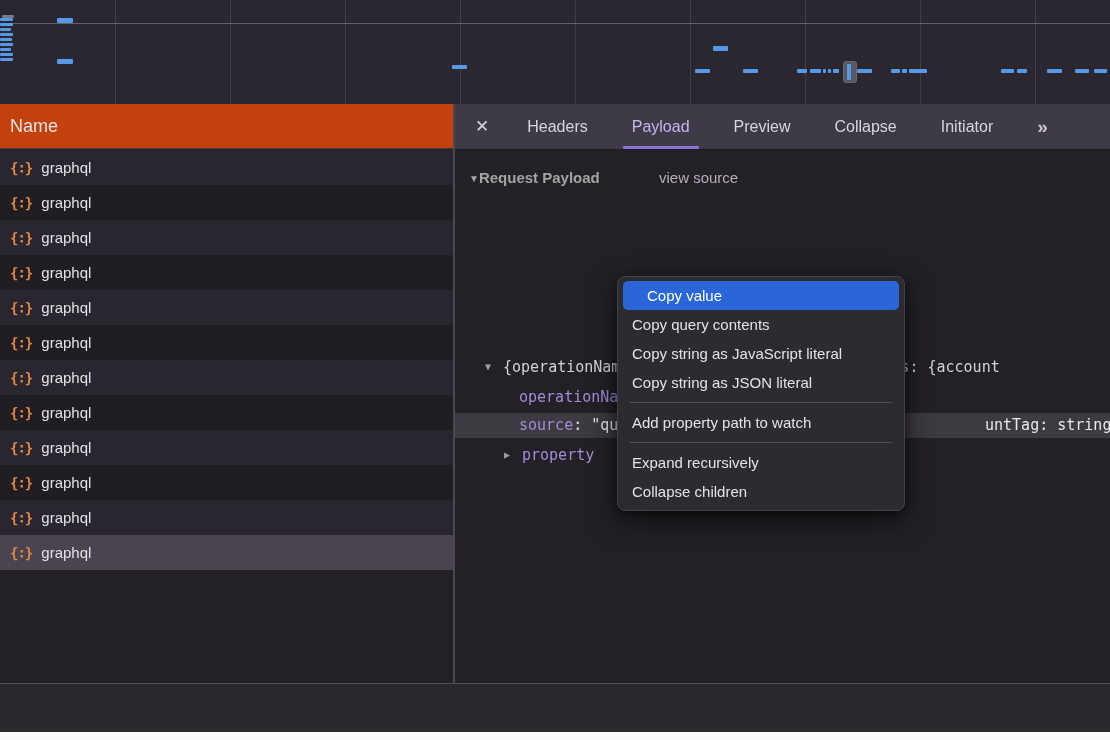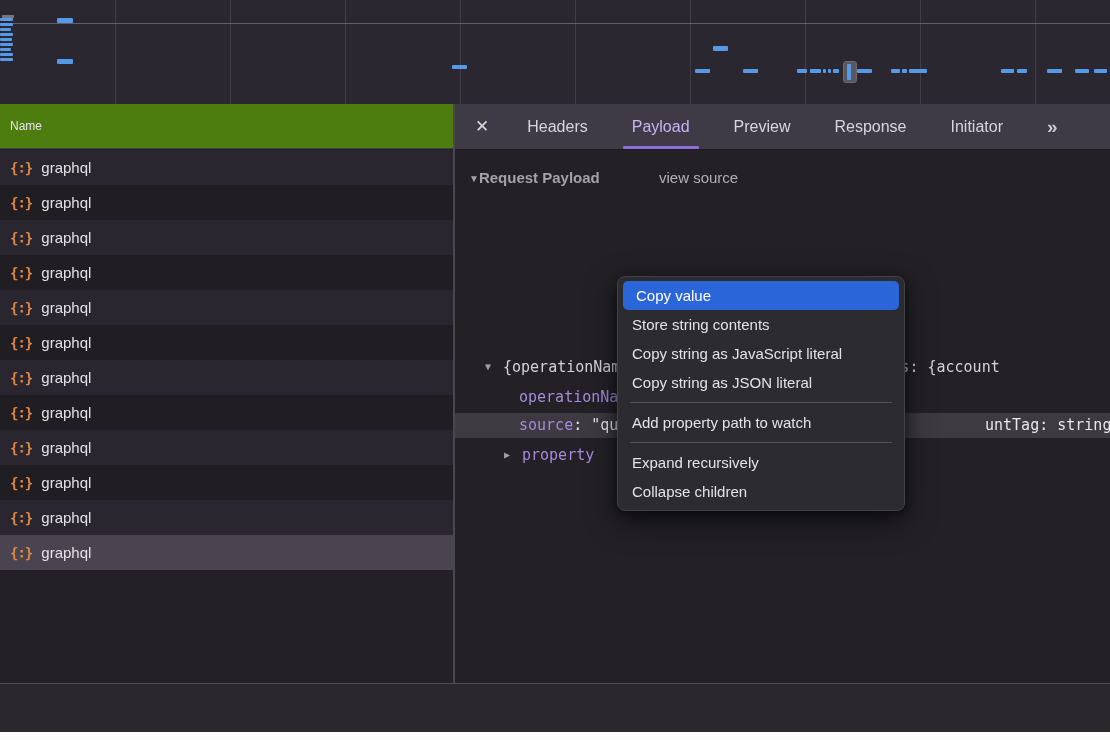--- a/index.html
+++ b/index.html
@@ -10,22 +10,22 @@
   }
   
   .overview{position:absolute;left:0;top:0;width:1110px;height:104px;background:#2a2730;border-bottom:1px solid #18161a;}
   .gl{position:absolute;top:0;bottom:0;width:1px;background:#413e46;}
   .hline{position:absolute;left:0;right:0;top:23px;height:1px;background:#76737c;opacity:.75;}
   .bar{position:absolute;background:#559ae6;border-radius:1px;}
   .bar.gray{background:#7a787e;}
   .marker{position:absolute;background:#5a5760;border:1px solid #6b6871;border-radius:3px;}
   .marker .mbar{position:absolute;left:3px;top:2px;width:4px;bottom:2px;background:#559ae6;border-radius:1px;}
   
-  .name-header{position:absolute;left:0;top:104px;width:453px;height:45px;background:#4d7c0f;border-bottom:1px solid #3f3c42;
-    color:#e6e4e8;font-size:12px;line-height:45px;padding-left:10px;box-sizing:border-box;}
+  .name-header{position:absolute;left:0;top:104px;width:453px;height:45px;background:#c2410c;border-bottom:1px solid #3f3c42;
+    color:#e6e4e8;font-size:18px;line-height:45px;padding-left:10px;box-sizing:border-box;}
   .request-list{position:absolute;left:0;top:150px;width:453px;}
   .req-row{height:35px;display:flex;align-items:center;padding-left:10px;box-sizing:border-box;cursor:default;}
   .req-row.lite{background:#2a2630;}
   .req-row.dark{background:#201e23;}
   .req-row.selected{background:#4a4450;}
   .json-icon{color:#e08743;font-family:"DejaVu Sans Mono",monospace;font-weight:bold;font-size:14px;margin-right:9px;letter-spacing:-1px;}
   .req-label{color:#e3e1e5;font-size:15px;}
   .v-divider{position:absolute;left:453px;top:104px;width:2px;height:628px;background:#4a474e;}
   
   .tabbar{position:absolute;left:455px;top:104px;width:655px;height:46px;background:#3e3a46;border-bottom:1px solid #1d1b20;
@@ -48,21 +48,21 @@
   .plain{color:#d4d2d7;}
   .bright{color:#e9e7ec;}
   .str{color:#48b9e4;}
   .sel-row{background:#3d3a42;}
   .frag{position:absolute;color:#e9e7ec;}
   
   .ctx-menu{position:absolute;left:617px;top:276px;width:288px;box-sizing:border-box;padding:4px 0;
     background:#2c2b2f;border:1px solid #434246;border-radius:8px;
     box-shadow:0 10px 30px rgba(0,0,0,.6),0 2px 8px rgba(0,0,0,.45);z-index:5;}
   .menu-item{height:29px;line-height:29px;padding:0 14px;color:#e3e2e5;font-size:15px;cursor:pointer;white-space:nowrap;}
-  .menu-item.hl{margin:0 5px;padding:0 13px;background:#2b66d9;color:#ffffff;border-radius:5px;}
+  .menu-item.hl{margin:0 5px;padding:0 24px;background:#2b66d9;color:#ffffff;border-radius:5px;}
   .menu-divider{height:1px;background:#525156;margin:5px 12px;}
   
   .footer-line{position:absolute;left:0;top:683px;width:1110px;height:1px;background:#504d54;}
   .footer{position:absolute;left:0;top:684px;width:1110px;height:48px;background:#2a282d;}
   .bottom-strip{position:absolute;left:0;top:732px;width:1110px;height:8px;background:#fbfbfb;}
 </style>
 </head>
 <body>
 
 <div class="screen">
@@ -167,21 +167,21 @@
       </div>
     </div>
   <div class="v-divider"></div>
 
   <div class="tabbar">
     <span class="close-x">✕</span>
     <span style="display:flex;height:100%;gap:44px;align-items:flex-end;">
         <div class="tab">Headers</div>
         <div class="tab active">Payload</div>
         <div class="tab">Preview</div>
-        <div class="tab">Response</div>
+        <div class="tab">Collapse</div>
         <div class="tab">Initiator</div>
       </span>
     <span class="overflow">»</span>
   </div>
 
   <div class="payload">
     <div class="sec-row">
       <span class="sec-title"><span class="tri">▼</span><span>Request Payload</span></span>
       <span class="view-source">view source</span>
     </div>
@@ -207,21 +207,21 @@
     </div>
 
     <div class="tree-line mono" style="top:293px;">
       <span class="tw" style="position:absolute;left:49px;">▶</span>
       <span class="key" style="position:absolute;left:67px;">property</span>
     </div>
   </div>
 
   <div class="ctx-menu">
       <div class="menu-item hl">Copy value</div>
-      <div class="menu-item">Store string contents</div>
+      <div class="menu-item">Copy query contents</div>
       <div class="menu-item">Copy string as JavaScript literal</div>
       <div class="menu-item">Copy string as JSON literal</div>
       <div class="menu-divider"></div>
       <div class="menu-item">Add property path to watch</div>
       <div class="menu-divider"></div>
       <div class="menu-item">Expand recursively</div>
       <div class="menu-item">Collapse children</div>
     </div>
 
   <div class="footer-line"></div>

